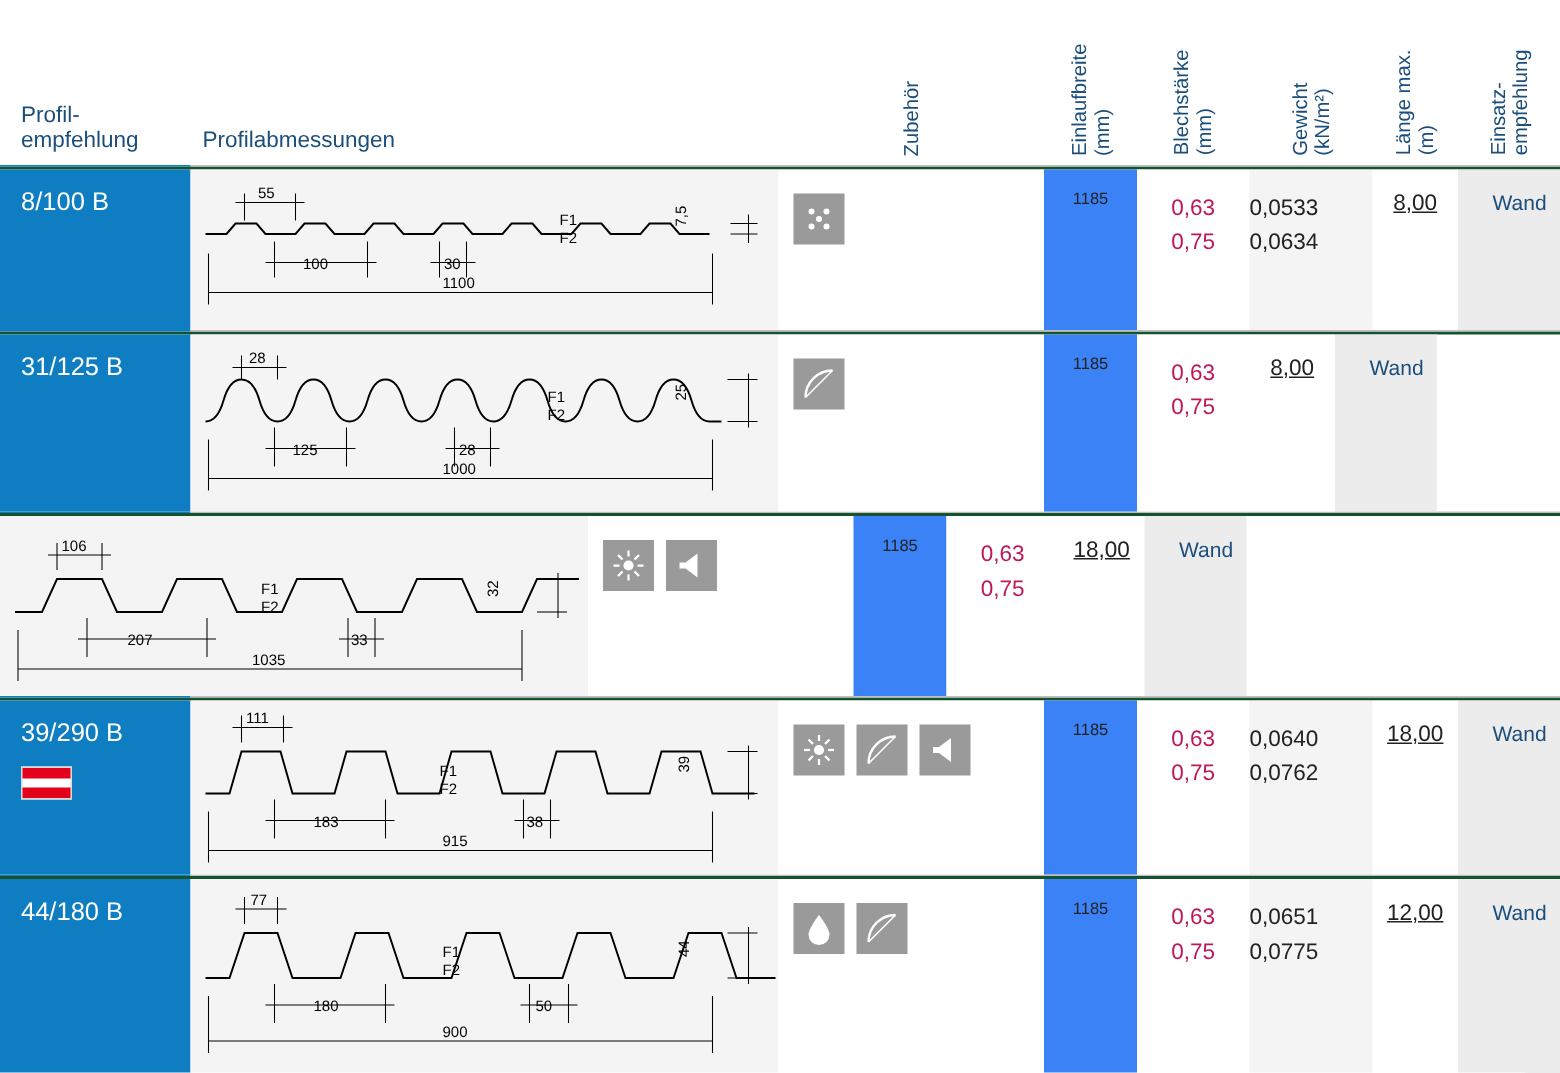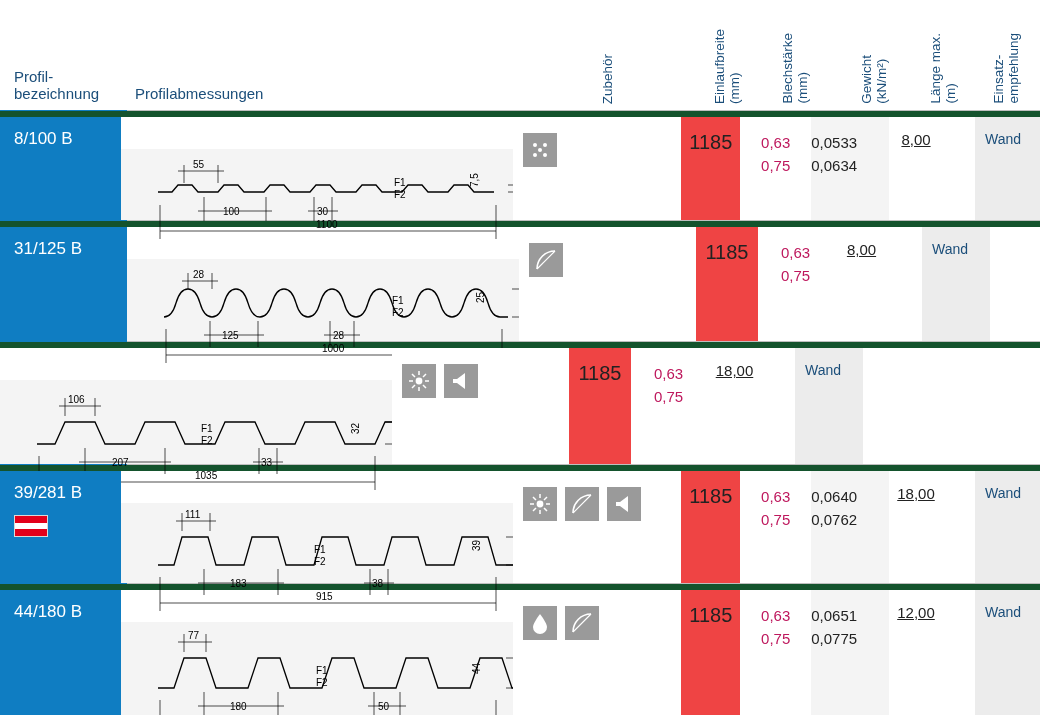--- a/index.html
+++ b/index.html
@@ -11,21 +11,21 @@
     overflow: hidden;
   }
   #sheet {
     position: relative;
     width: 1040px; height: 715px;
     background: #ffffff;
   }
 
   
   .col-name   { width: 127px; }
-  .col-draw   { width: 392px; margin-top: 32px; }
+  .col-draw   { width: 392px; }
   .col-acc    { width: 177px; }
   .col-width  { width: 62px; }
   .col-thick  { width: 75px; }
   .col-weight { width: 82px; }
   .col-len    { width: 57px; }
   .col-use    { width: 68px; }
 
   
   .header {
     display: flex;
@@ -64,21 +64,21 @@
     white-space: pre-line;
     color: #1b4e7a;
     font-size: 15px;
   }
   .hcell.col-name .h-flat-text { padding-left: 14px; }
   .hcell.col-draw .h-flat-text { padding-left: 8px; }
 
   
   .row {
     display: flex;
-    border-top: 6px solid #14532d;
+    border-top: 2px solid #14532d;
   }
   .cell { position: relative; }
 
   .c-name {
     background: #0f7dc2;
     color: #ffffff;
     font-size: 17px;
     padding: 12px 0 0 14px;
   }
   .c-name .flag {
@@ -94,27 +94,27 @@
     left: 0; right: 0; top: 0; height: 7.3px;
     background: #e2001a;
   }
   .c-name .flag::after {
     content: "";
     position: absolute;
     left: 0; right: 0; bottom: 0; height: 7.3px;
     background: #e2001a;
   }
 
-  .c-draw   { background: #f4f4f4; padding-left: 27px; }
+  .c-draw   { background: #f4f4f4; }
   .c-acc    { background: #ffffff; display: flex; align-items: flex-start; padding: 16px 0 0 10px; gap: 8px; }
-  .c-width  { background: #ef4444; color: #222; font-size: 20px; padding: 14px 0 0 0; text-align: center; }
+  .c-width  { background: #3b82f6; color: #222; font-size: 11px; padding: 14px 0 0 0; text-align: center; }
   .c-thick  { background: #ffffff; color: #be185d; font-size: 15px; padding: 14px 0 0 0; text-align: center; line-height: 1.55; }
   .c-weight { background: #f4f4f4; color: #222; font-size: 15px; padding: 14px 0 0 0; line-height: 1.55; }
   .c-len    { background: #ffffff; color: #222; font-size: 15px; padding: 14px 0 0 0; text-align: center; text-decoration: underline; }
-  .c-use    { background: #ececec; color: #1b4e7a; font-size: 14px; padding: 14px 0 0 10px; margin-left: 32px; }
+  .c-use    { background: #ececec; color: #1b4e7a; font-size: 14px; padding: 14px 0 0 23px; }
 
   .sep-line {
     height: 1px;
     background: #bfbfbf;
   }
   .sep-wrap { display: flex; }
   .sep-blue { background: #0f7dc2; height: 1px; }
 
   
   .acc-icon {
@@ -136,21 +136,21 @@
   .row-h-5 { height: 136px; }
 </style>
 </head>
 <body>
 
 <div id="sheet">
 
   <div class="header">
     <div class="hcell col-name flat">
       <div class="h-flat-text">Profil-
-bezeichnung</div>
+empfehlung</div>
     </div>
     <div class="hcell col-draw flat">
       <div class="h-flat-text">Profilabmessungen</div>
     </div>
     <div class="hcell col-acc vert">
       <div class="vert-text">Zubehör</div>
     </div>
     <div class="hcell col-width vert">
       <div class="vert-text">Einlaufbreite
 (mm)</div>
@@ -382,21 +382,21 @@
     <div class="cell c-use col-use">Wand</div>
   </div>
 
   <div class="sep-wrap">
     <div class="sep-blue col-name"></div>
     <div class="sep-line" style="width:913px"></div>
   </div>
 
   <div class="row row-h-4">
     <div class="cell c-name col-name">
-      <div>39/281 B</div>
+      <div>39/290 B</div>
       <div class="flag"></div>
     </div>
     <div class="cell c-draw col-draw">
       <svg width="392" height="118" viewBox="0 0 392 118">
         <g stroke="#000" fill="none" stroke-width="1.3">
           <path d="M10 62 h16 l8 -28 h26 l8 28 h28 l8 -28 h26 l8 28 h28 l8 -28 h26 l8 28 h28 l8 -28 h26 l8 28 h28 l8 -28 h26 l8 28 h28"></path>
         </g>
         <g stroke="#000" fill="none" stroke-width="0.7">
           <line x1="34" y1="10" x2="34" y2="28"></line>
           <line x1="62" y1="10" x2="62" y2="28"></line>

